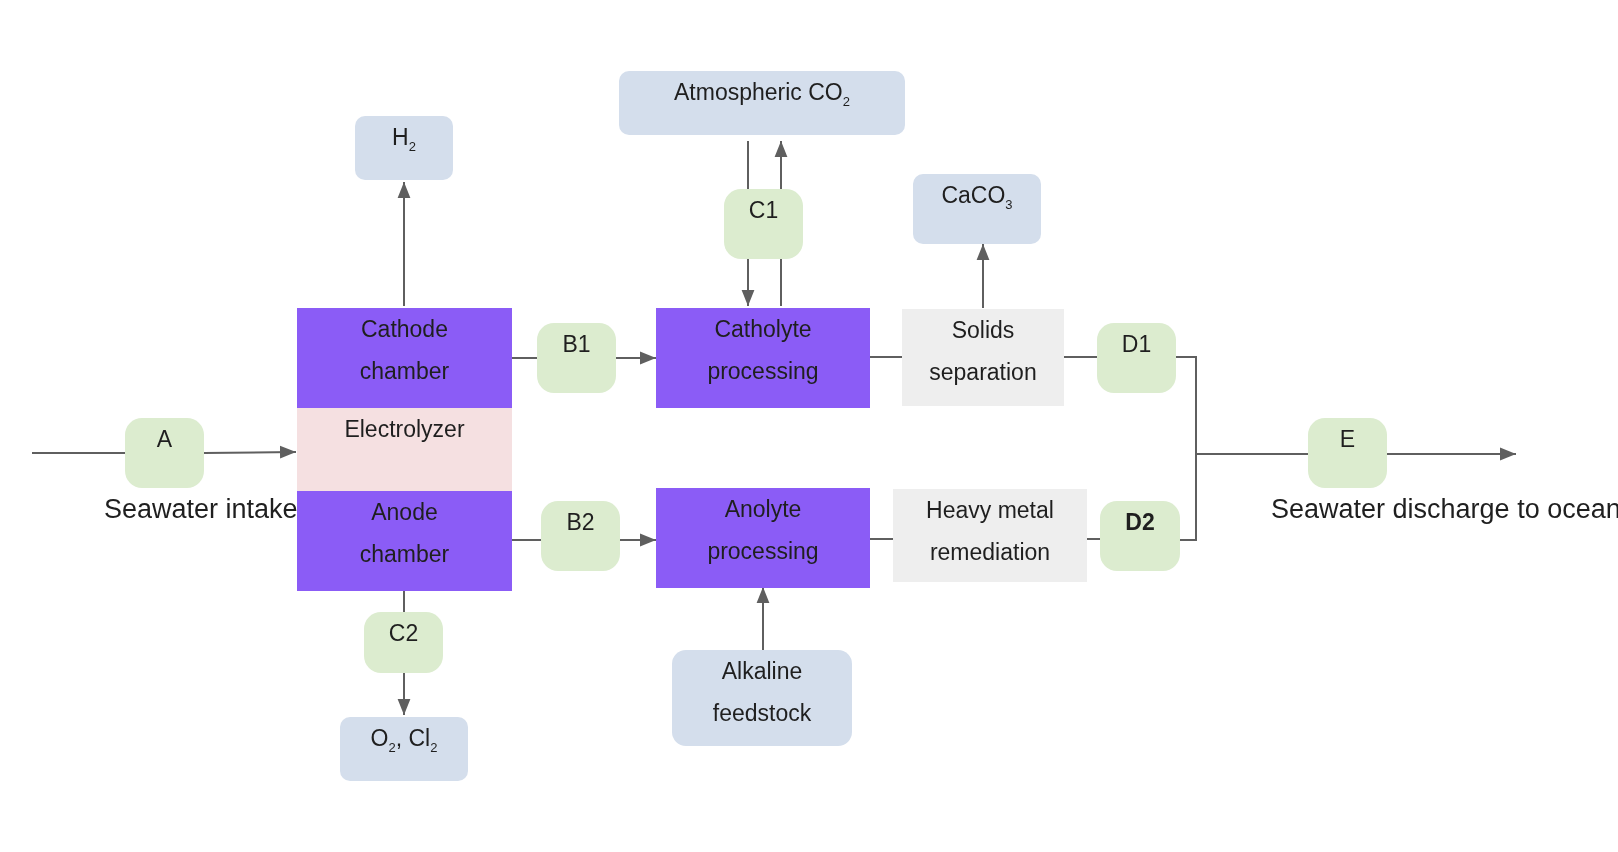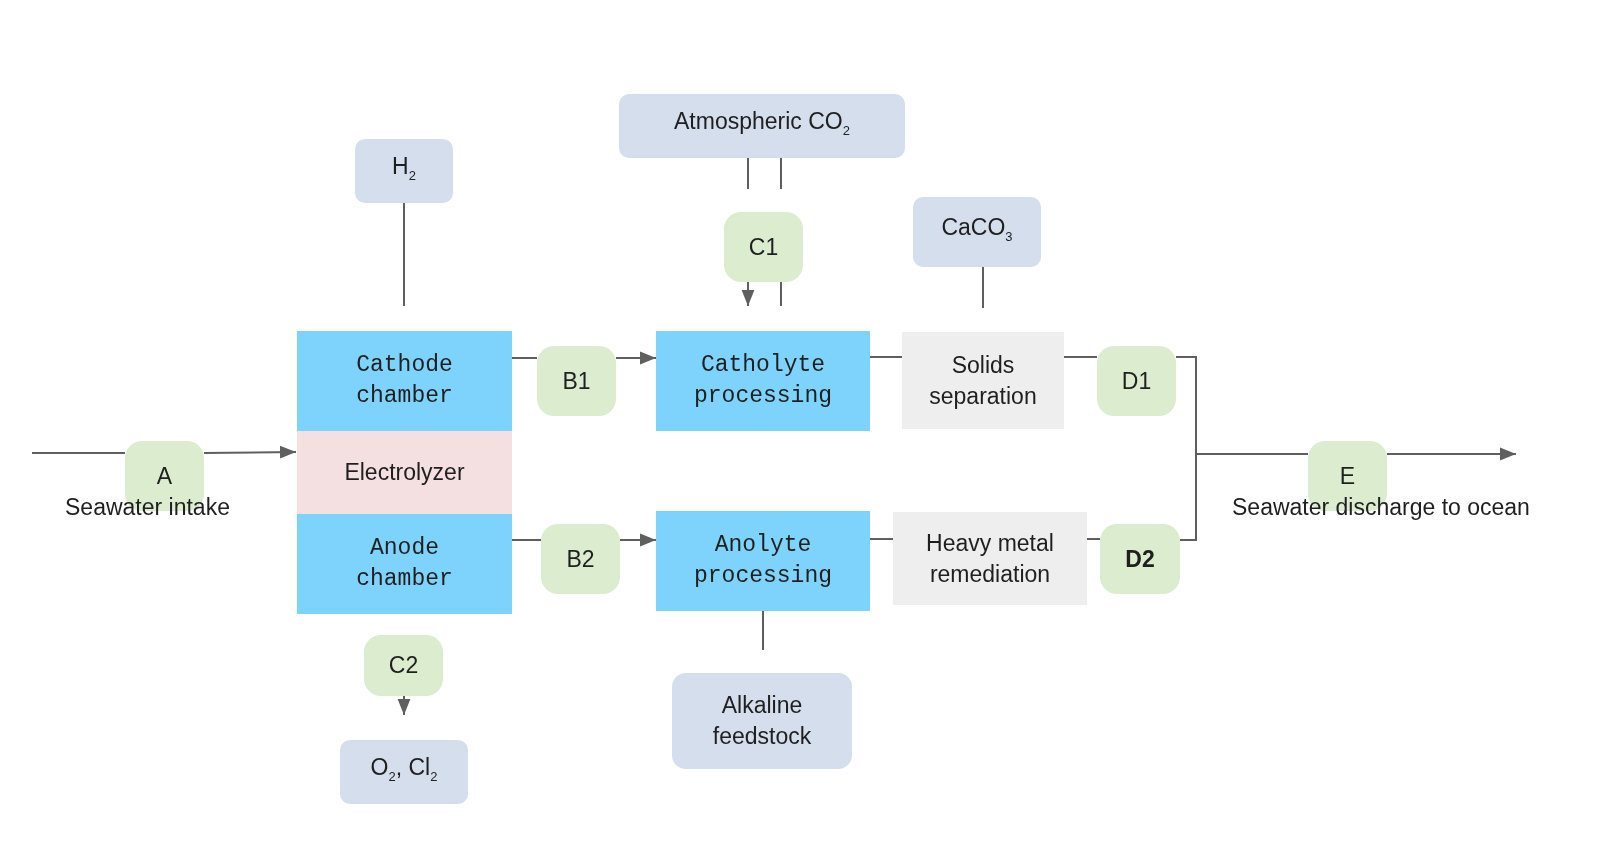--- a/index.html
+++ b/index.html
@@ -1,26 +1,26 @@
 <!DOCTYPE html>
 <html><head>
 <meta charset="utf-8">
 <style>
   html, body { margin:0; padding:0; background:#ffffff; }
   body { width:1618px; height:852px; position:relative; overflow:hidden;
          font-family:"Liberation Sans", "DejaVu Sans", sans-serif; color:#1f1f1f; }
   #wires { position:absolute; left:0; top:0; width:1618px; height:852px; }
-  .node { position:absolute; display:flex; align-items:center; justify-content:center;
-          text-align:center; font-size:23px; line-height:31px; box-sizing:border-box;margin-top:23px; }
-  .proc { background:#7dd3fc;font-family:Liberation Mono, monospace; }
+  .node { position:absolute; display:flex; justify-content:center;
+          text-align:center; font-size:23px; line-height:42px; box-sizing:border-box; }
+  .proc { background:#8b5cf6; }
   .proc2 { background:#eeeeee; }
   .elec { background:#f5e0e1; font-weight:normal; }
   .ctrl { background:#dceccf; border-radius:17px; }
   .ext  { background:#d4deec; border-radius:10px; }
-  .label { position:absolute; font-size:23px; white-space:nowrap; }
+  .label { position:absolute; font-size:27px; white-space:nowrap;margin-left:39px; }
   sub { font-size:13px; vertical-align:-6px; }
   .ml { display:block; }
 </style>
 </head>
 <body>
 
 <svg id="wires" xmlns="http://www.w3.org/2000/svg">
   <defs>
     <marker id="ah" viewBox="0 0 10 10" refX="10" refY="5" markerWidth="8" markerHeight="8" markerUnits="userSpaceOnUse" orient="auto">
       <path d="M0,0 L10,5 L0,10 z" fill="#5f5f5f"></path>

